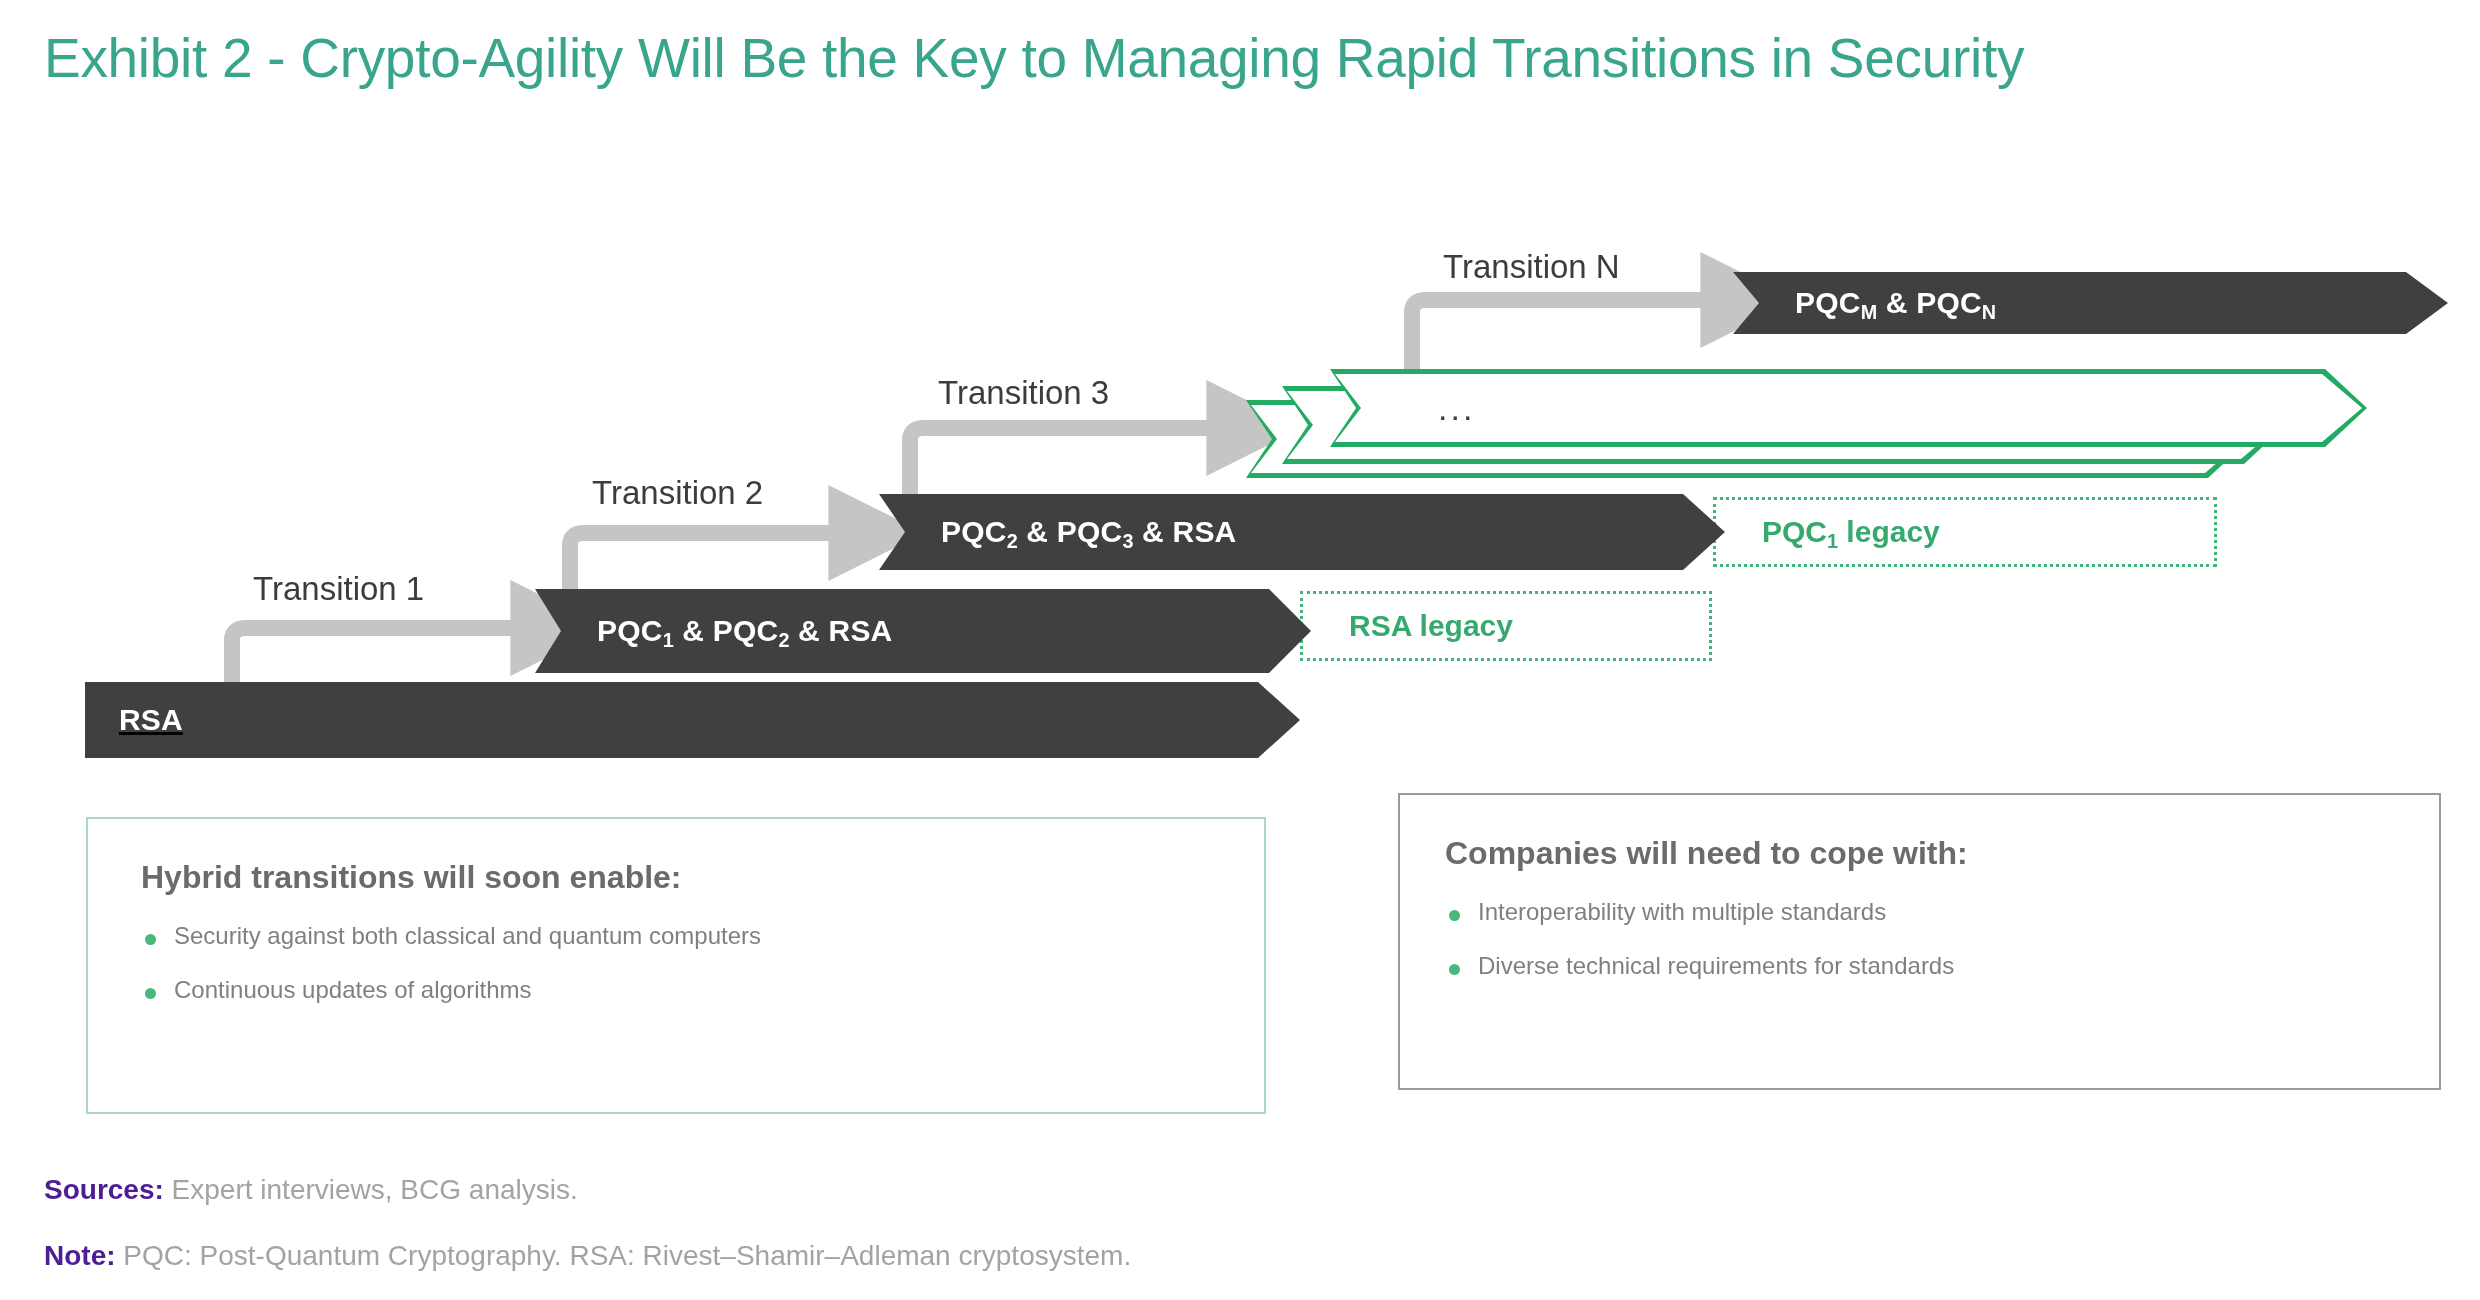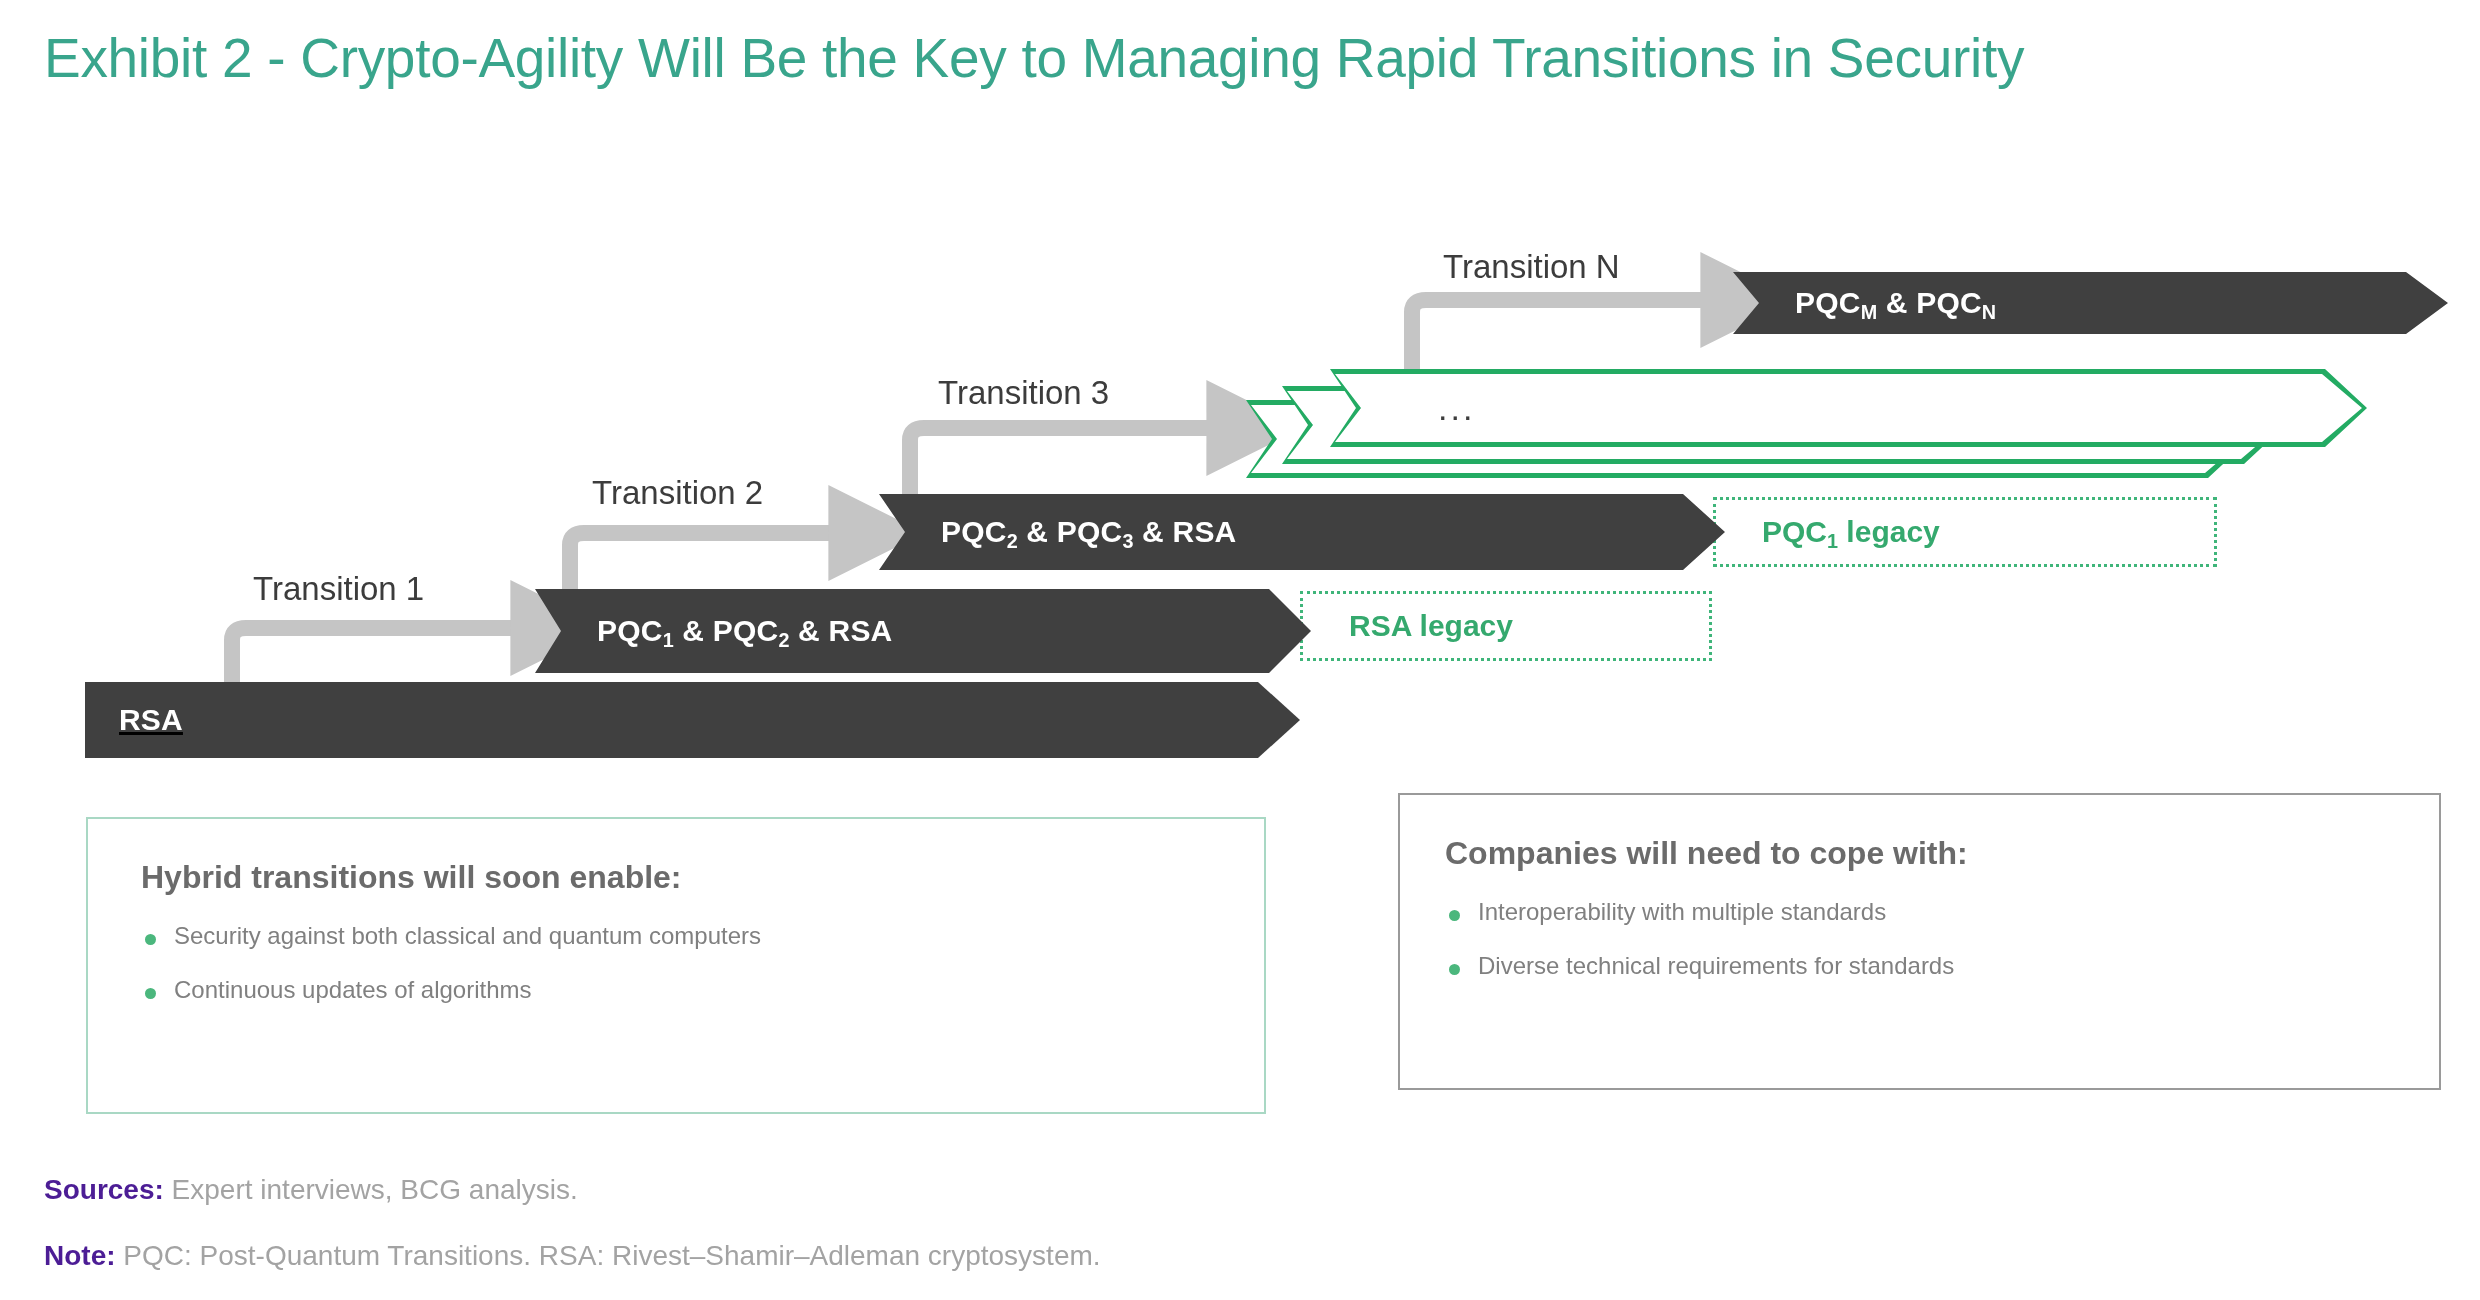--- a/index.html
+++ b/index.html
@@ -292,16 +292,16 @@
         <span class="bullet"></span>
         <span>Diverse technical requirements for standards</span>
       </li>
     </ul>
   </div>
 
   <div class="footnote" style="left:44px; top:1174px;">
     <span class="fn-key">Sources:</span><span> Expert interviews, BCG analysis.</span>
   </div>
   <div class="footnote" style="left:44px; top:1240px;">
-    <span class="fn-key">Note:</span><span> PQC: Post-Quantum Transitions. RSA: Rivest–Shamir–Adleman cryptosystem.</span>
+    <span class="fn-key">Note:</span><span> PQC: Post-Quantum Cryptography. RSA: Rivest–Shamir–Adleman cryptosystem.</span>
   </div>
 
 </div>
 
 </body></html>

